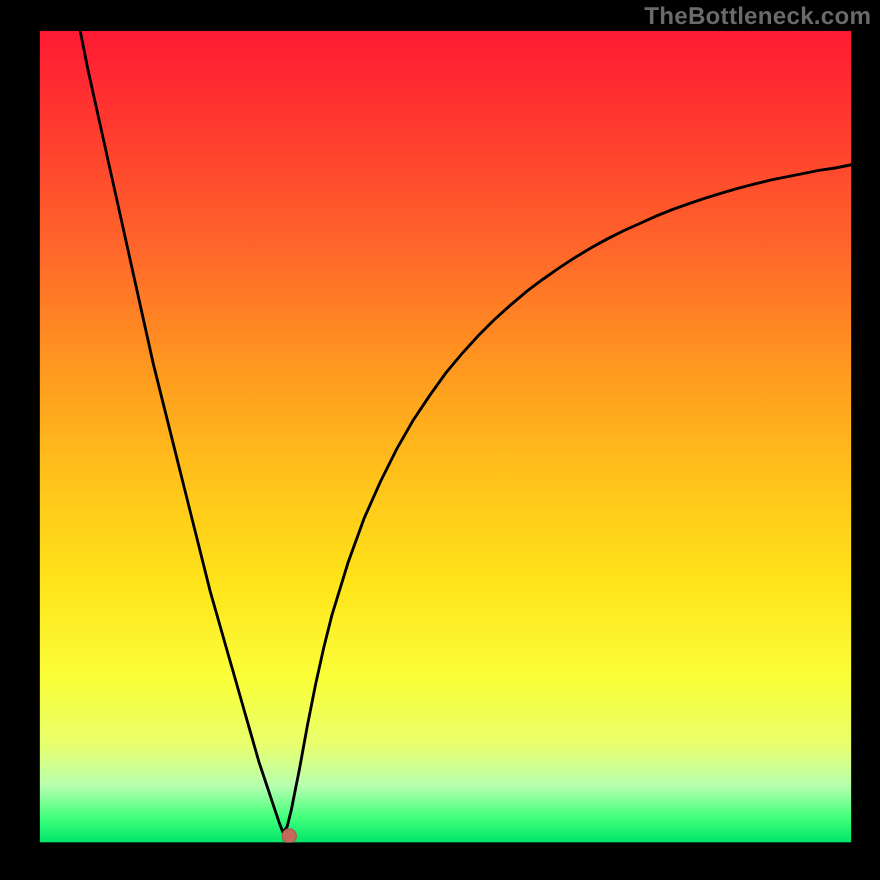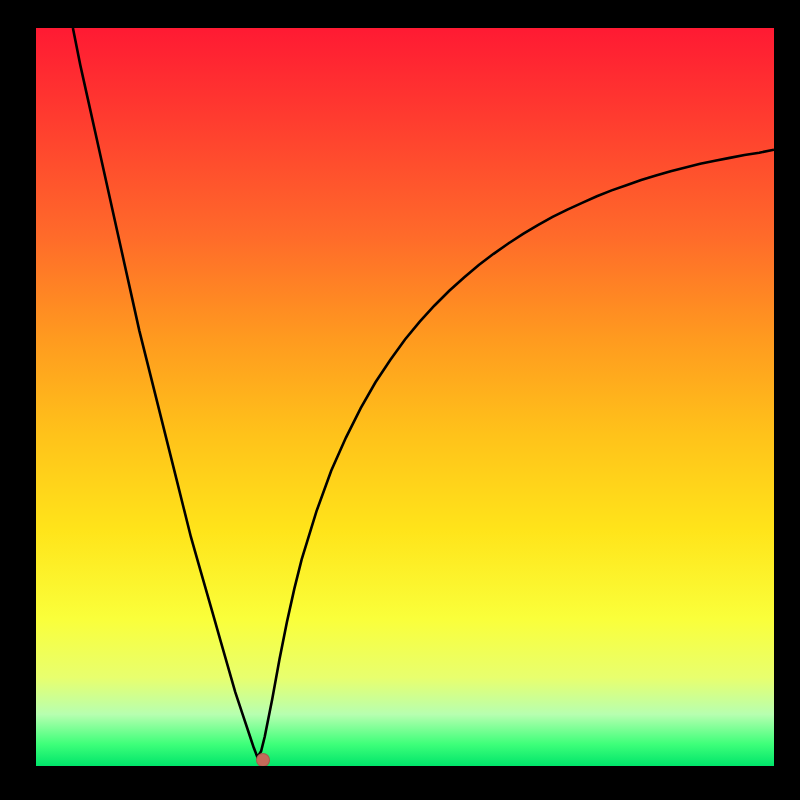--- a/index.html
+++ b/index.html
@@ -75,20 +75,21 @@
     transform: translate(-50%, -50%);
     z-index: 3;
     box-shadow: 0 0 0 1px rgba(0,0,0,0.15) inset;
   }
 </style>
 </head>
 <body>
 
 <div class="frame">
 
+  <div class="watermark">TheBottleneck.com</div>
 
   <div class="plot-area">
     <div class="gradient"></div>
 
     <svg class="curve" viewBox="0 0 738 738" preserveAspectRatio="none">
       <path id="curve-path" fill="none" stroke="#000000" stroke-width="2.6" d="M36.90 0.00 L44.28 36.90 L51.66 70.11 L59.04 103.32 L66.42 136.53 L73.80 169.74 L81.18 202.95 L88.56 236.16 L95.94 269.37 L103.32 302.58 L110.70 332.10 L118.08 361.62 L125.46 391.14 L132.84 420.66 L140.22 450.18 L147.60 479.70 L154.98 509.22 L162.36 535.05 L169.74 560.88 L177.12 586.71 L184.50 612.54 L191.88 638.37 L199.26 664.20 L206.64 686.34 L214.02 708.48 L217.71 719.55 L221.40 729.14 L225.09 723.24 L228.78 708.48 L236.16 671.58 L243.54 630.99 L250.92 594.09 L258.30 560.88 L265.68 531.36 L280.44 483.39 L295.20 442.80 L309.96 409.59 L324.72 380.07 L339.48 354.24 L354.24 332.10 L369.00 311.44 L383.76 293.72 L398.52 277.49 L413.28 262.73 L428.04 249.44 L442.80 236.90 L457.56 225.83 L472.32 215.50 L487.08 205.90 L501.84 197.05 L516.60 188.93 L531.36 181.55 L546.12 174.91 L560.88 168.26 L575.64 162.36 L590.40 157.19 L605.16 152.03 L619.92 147.60 L634.68 143.17 L649.44 139.48 L664.20 135.79 L678.96 132.84 L693.72 129.89 L708.48 126.94 L723.24 124.72 L738.00 121.77"></path>
     </svg>
 
     <div id="marker" class="marker" style="left: 227.304px; top: 732.096px;"></div>
   </div>

